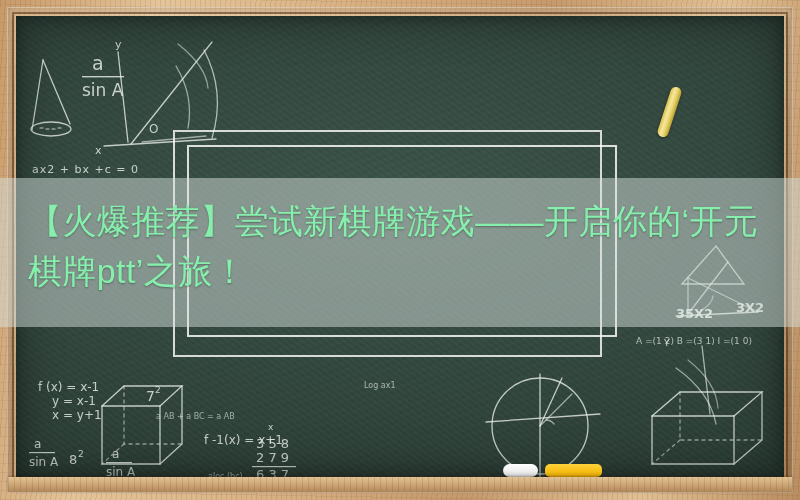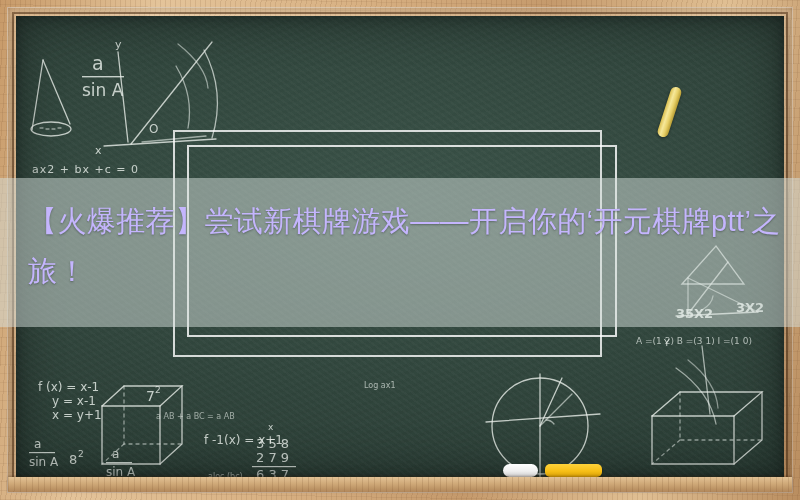--- a/index.html
+++ b/index.html
@@ -74,22 +74,22 @@
     border:2px solid rgba(255,255,255,.82);
   }
 
   
   .caption-band{
     position:absolute;left:0;top:178px;width:800px;height:149px;
     background:rgba(214,224,219,.50);
   }
   .caption-text{
     position:absolute;left:28px;top:196px;width:760px;
-    color:#c4b5fd;
-    font-size:29px;line-height:50px;
+    color:#86efac;
+    font-size:34px;line-height:50px;
     letter-spacing:.4px;
     text-shadow:0 1px 2px rgba(30,45,40,.45);
     white-space:pre-wrap;
   }
 
   
   .chalk-stick{position:absolute;border-radius:6px;}
   .chalk-gold-diagonal{
     left:664px;top:86px;width:11px;height:52px;
     background:linear-gradient(90deg,#d9bd4e 0%,#f6e89a 35%,#e8d16a 65%,#b99d33 100%);

